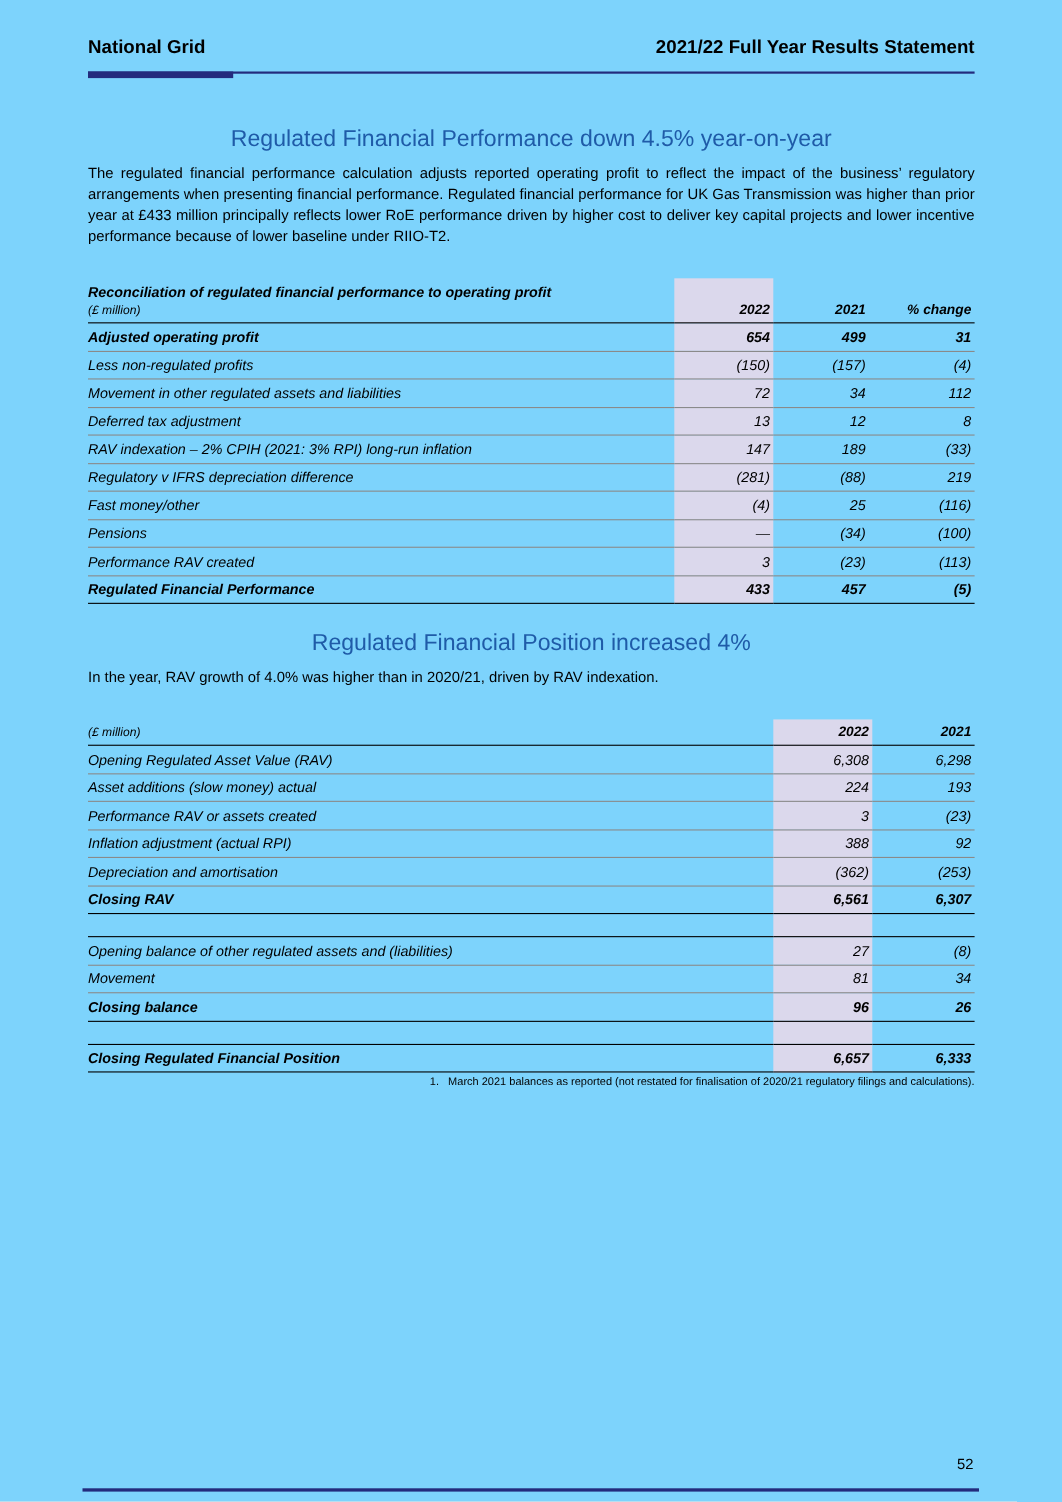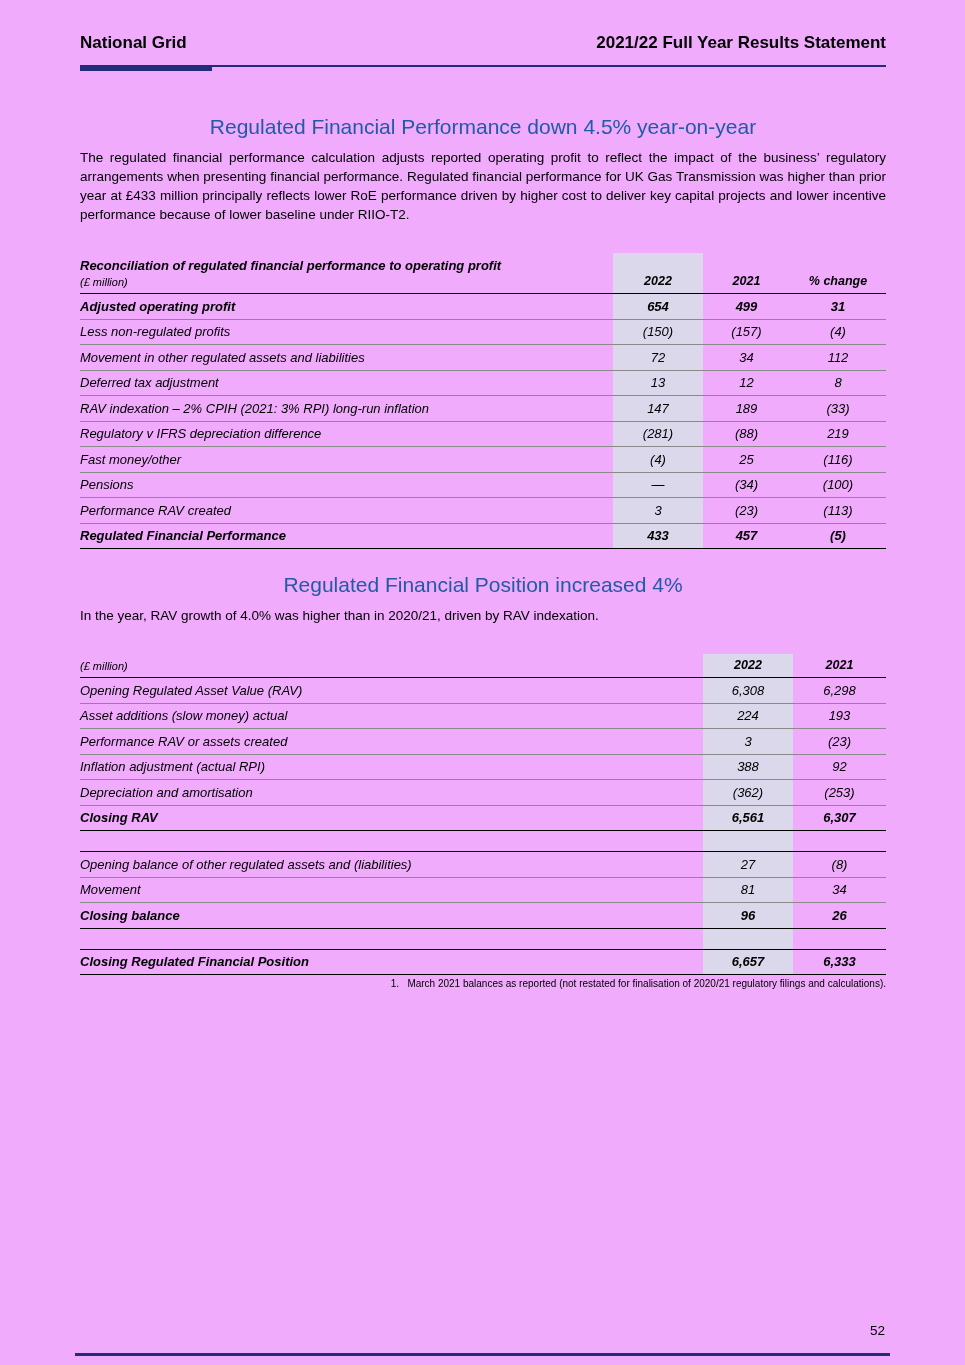--- a/index.html
+++ b/index.html
@@ -1,34 +1,34 @@
 <!DOCTYPE html>
 <html style="--navy: #232b7d; --heading: #1f5ba8; --highlight: #dbd8ec;"><head>
 <meta charset="utf-8">
 <style>
   * { margin:0; padding:0; box-sizing:border-box; }
   html,body { background:#e8e8e8; }
   body { font-family:"Liberation Sans", sans-serif; color:#000; }
-  .page { width:965px; height:1365px; background:#f0abfc; position:relative; margin:0 auto; overflow:hidden; }
+  .page { width:965px; height:1365px; background:#7dd3fc; position:relative; margin:0 auto; overflow:hidden; }
   .content { padding:33px 79px 0 80px; }
 
   .doc-header { display:flex; justify-content:space-between; align-items:baseline;
                 font-size:17px; font-weight:bold; }
   .hdr-rule { position:relative; margin-top:12px; height:6px; }
   .hdr-rule .thin  { position:absolute; left:0; right:0; top:0; height:2px; background:var(--navy); }
   .hdr-rule .thick { position:absolute; left:0; top:0; width:132px; height:6px; background:var(--navy); }
 
   .sec-title { color:var(--heading); font-size:21px; font-weight:normal; margin-top:44px;text-align:center; }
   .sec-title.second { margin-top:24px; }
   .body-text { font-size:13.5px; line-height:19px; text-align:justify; margin-top:9px; }
 
   table.fin-table { border-collapse:collapse; width:806px; table-layout:fixed; font-size:13px; margin-top:29px;font-style:italic; }
   table.fin-table th, table.fin-table td { vertical-align:bottom; }
   .label-col { text-align:left; padding:4px 4px 5px 0; }
-  .num { text-align:center; padding:4px 3px 5px 3px; }
+  .num { text-align:right; padding:4px 3px 5px 3px; }
   .hl { background:var(--highlight); }
   thead th { border-bottom:1.5px solid #000; }
   thead th.colhead { font-weight:bold; font-size:12.5px; padding-bottom:5px; }
   thead th.head-label { padding-top:5px; padding-bottom:5px; }
   .tbl-title { font-weight:bold; font-size:13px; margin-bottom:3px; }
   .tbl-unit { font-weight:normal; font-size:11px; text-align:left; }
   tbody td { border-bottom:1px solid #8a8a8a; height:25.5px; }
   tbody tr.bold td { font-weight:bold; }
   tbody tr.total td { font-weight:bold; border-top:1.5px solid #000; border-bottom:1.5px solid #000; }
   tbody tr.blockstart td { border-top:1.5px solid #000; }

